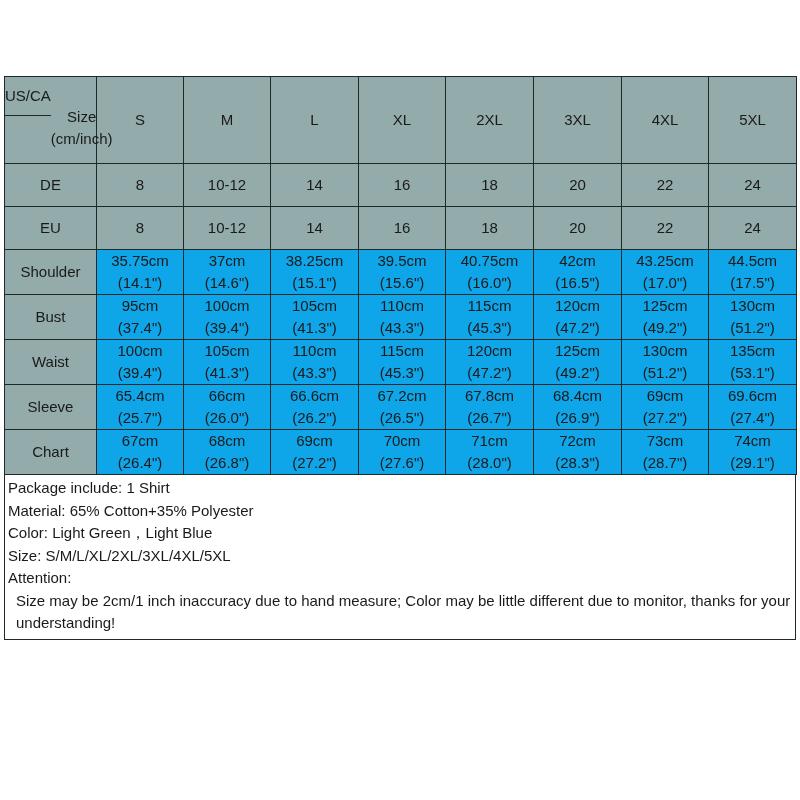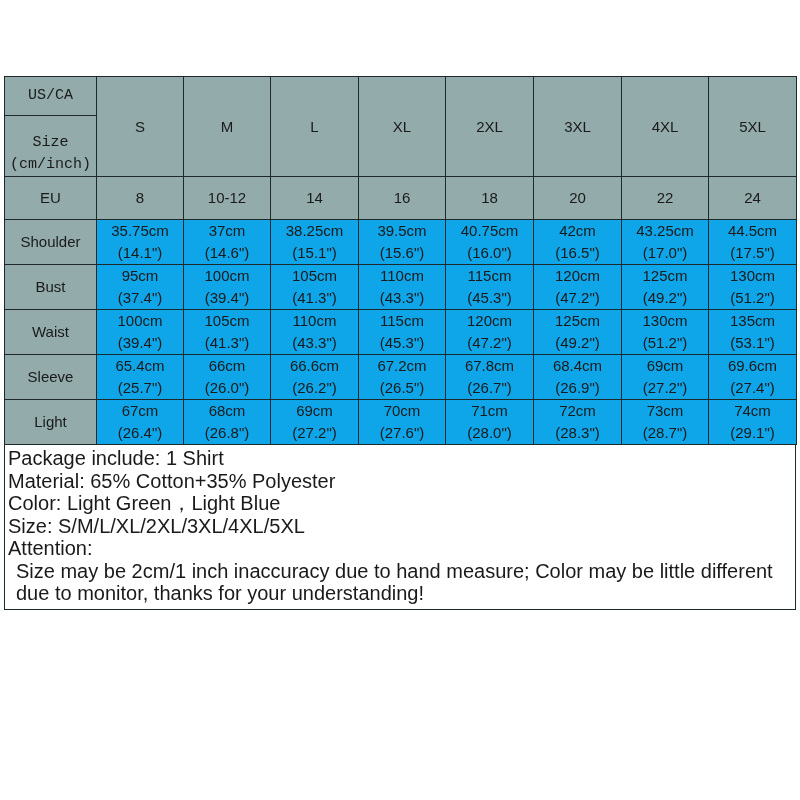--- a/index.html
+++ b/index.html
@@ -5,31 +5,31 @@
   html, body { margin: 0; padding: 0; background: #ffffff; }
   body { width: 800px; height: 800px; position: relative; overflow: hidden;
          font-family: "Liberation Sans", sans-serif; color: #1a1a1a; }
   .chart { position: absolute; left: 4px; top: 76px; width: 792px; }
   table.size-table { border-collapse: collapse; width: 792px; table-layout: fixed; }
   table.size-table td { border: 1.5px solid #1e2a2a; text-align: center; vertical-align: middle;
                         padding: 0; font-size: 15px; line-height: 22px; }
   td.title-cell { background: #ffffff; height: 38px; font-size: 15px; }
   td.teal { background: #93abab; }
   td.white { background: #0ea5e9; }
-  .hdr-split { display: flex; flex-direction: column; height: 100%; font-family: Liberation Mono, monospace; }
+  .hdr-split { display: flex; height: 100%; }
   .hdr-top { height: 38px; display: flex; align-items: center; justify-content: center;
              border-bottom: 1.5px solid #1e2a2a; }
   .hdr-bot { flex: 1; display: flex; flex-direction: column; align-items: center; justify-content: center; line-height: 22px; margin-top: 16px; }
   tr.row-header td { height: 86px; }
   tr.row-intl td { height: 42px; }
   tr.row-meas td { height: 44px; }
   td.label-col { width: 92px; }
   td.cell span { display: block; }
   .notes { border: 1.5px solid #1e2a2a; border-top: none; width: 789px; padding: 2px 0 4px 3px;
-           font-size: 20px; line-height: 22.5px; box-sizing: border-box; width: 792px; }
+           font-size: 15px; line-height: 22.5px; box-sizing: border-box; width: 792px; }
   .notes div { white-space: nowrap; }
   .notes .wrap { white-space: normal; margin-left: 8px; }
 </style>
 </head>
 <body>
 
 <div class="chart">
   <table class="size-table">
     <colgroup>
       <col style="width:92px">
@@ -56,20 +56,31 @@
         <td class="teal">S</td>
         <td class="teal">M</td>
         <td class="teal">L</td>
         <td class="teal">XL</td>
         <td class="teal">2XL</td>
         <td class="teal">3XL</td>
         <td class="teal">4XL</td>
         <td class="teal">5XL</td>
       </tr>
         <tr class="row-intl">
+          <td class="teal">DE</td>
+          <td class="teal">8</td>
+          <td class="teal">10-12</td>
+          <td class="teal">14</td>
+          <td class="teal">16</td>
+          <td class="teal">18</td>
+          <td class="teal">20</td>
+          <td class="teal">22</td>
+          <td class="teal">24</td>
+        </tr>
+        <tr class="row-intl">
           <td class="teal">EU</td>
           <td class="teal">8</td>
           <td class="teal">10-12</td>
           <td class="teal">14</td>
           <td class="teal">16</td>
           <td class="teal">18</td>
           <td class="teal">20</td>
           <td class="teal">22</td>
           <td class="teal">24</td>
         </tr>
@@ -207,21 +218,21 @@
           <td class="white cell">
             <span>69cm</span>
             <span>(27.2")</span>
           </td>
           <td class="white cell">
             <span>69.6cm</span>
             <span>(27.4")</span>
           </td>
         </tr>
         <tr class="row-meas">
-          <td class="teal">Light</td>
+          <td class="teal">Chart</td>
           <td class="white cell">
             <span>67cm</span>
             <span>(26.4")</span>
           </td>
           <td class="white cell">
             <span>68cm</span>
             <span>(26.8")</span>
           </td>
           <td class="white cell">
             <span>69cm</span>

